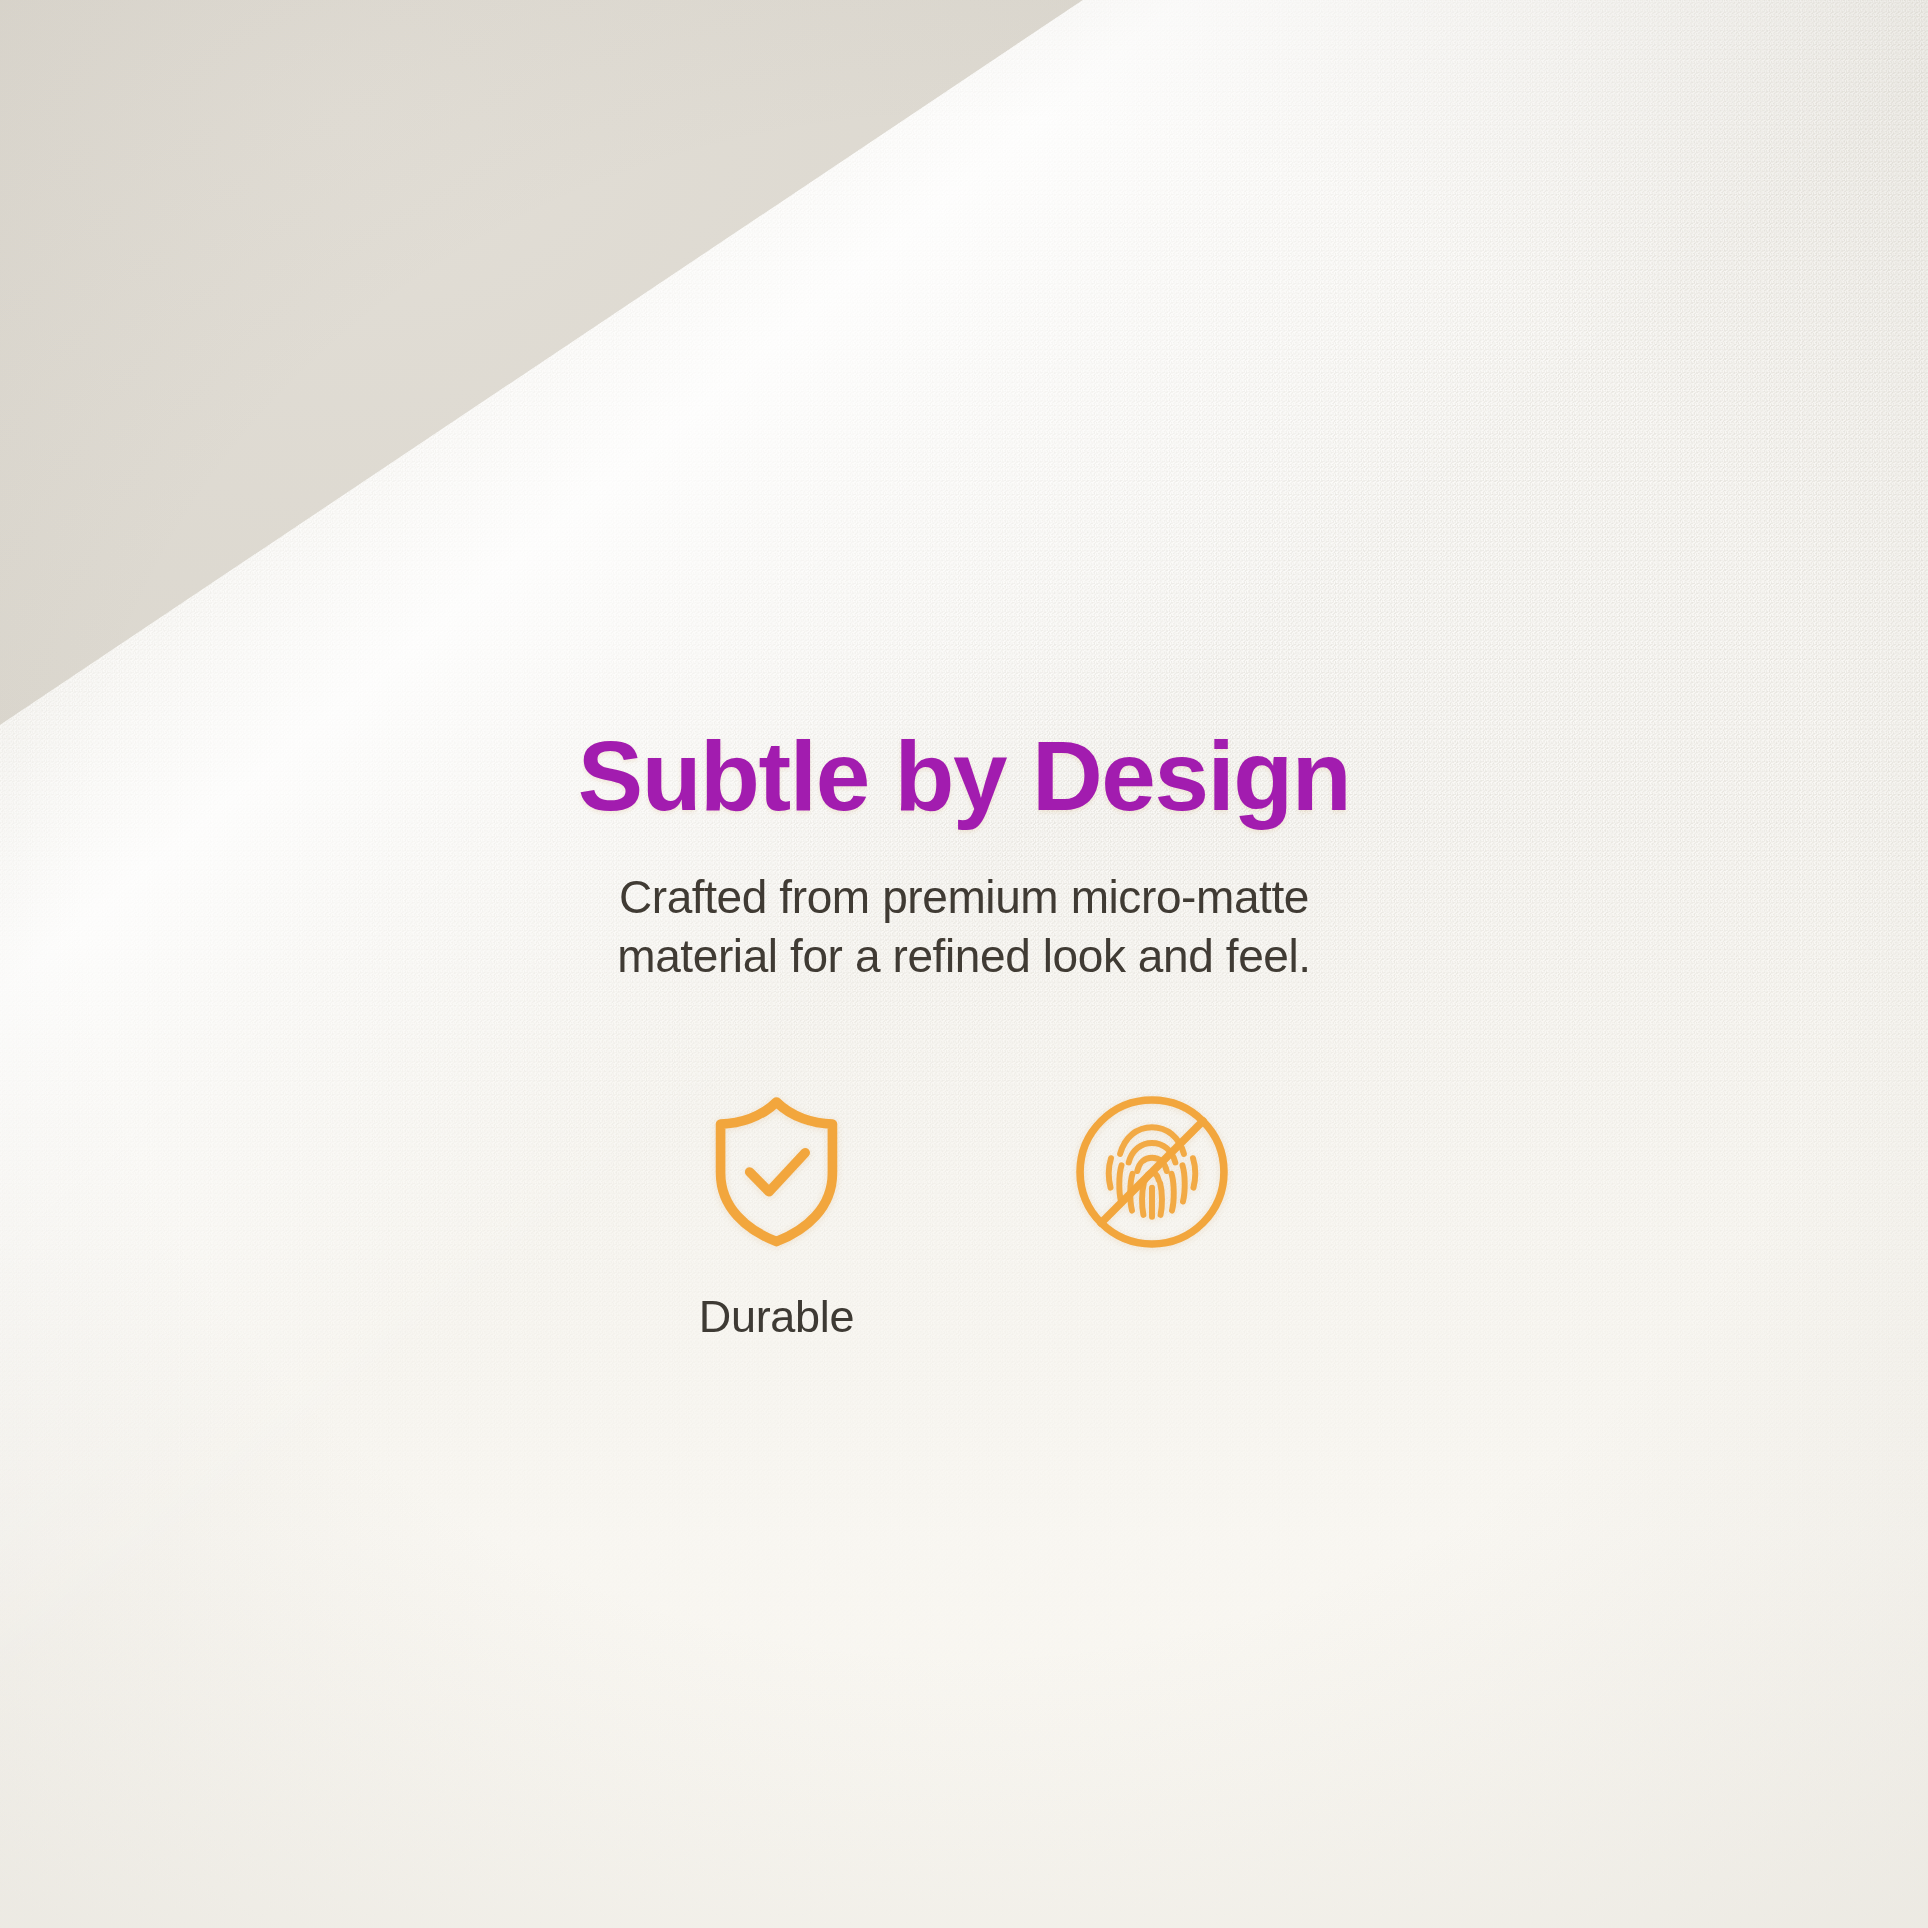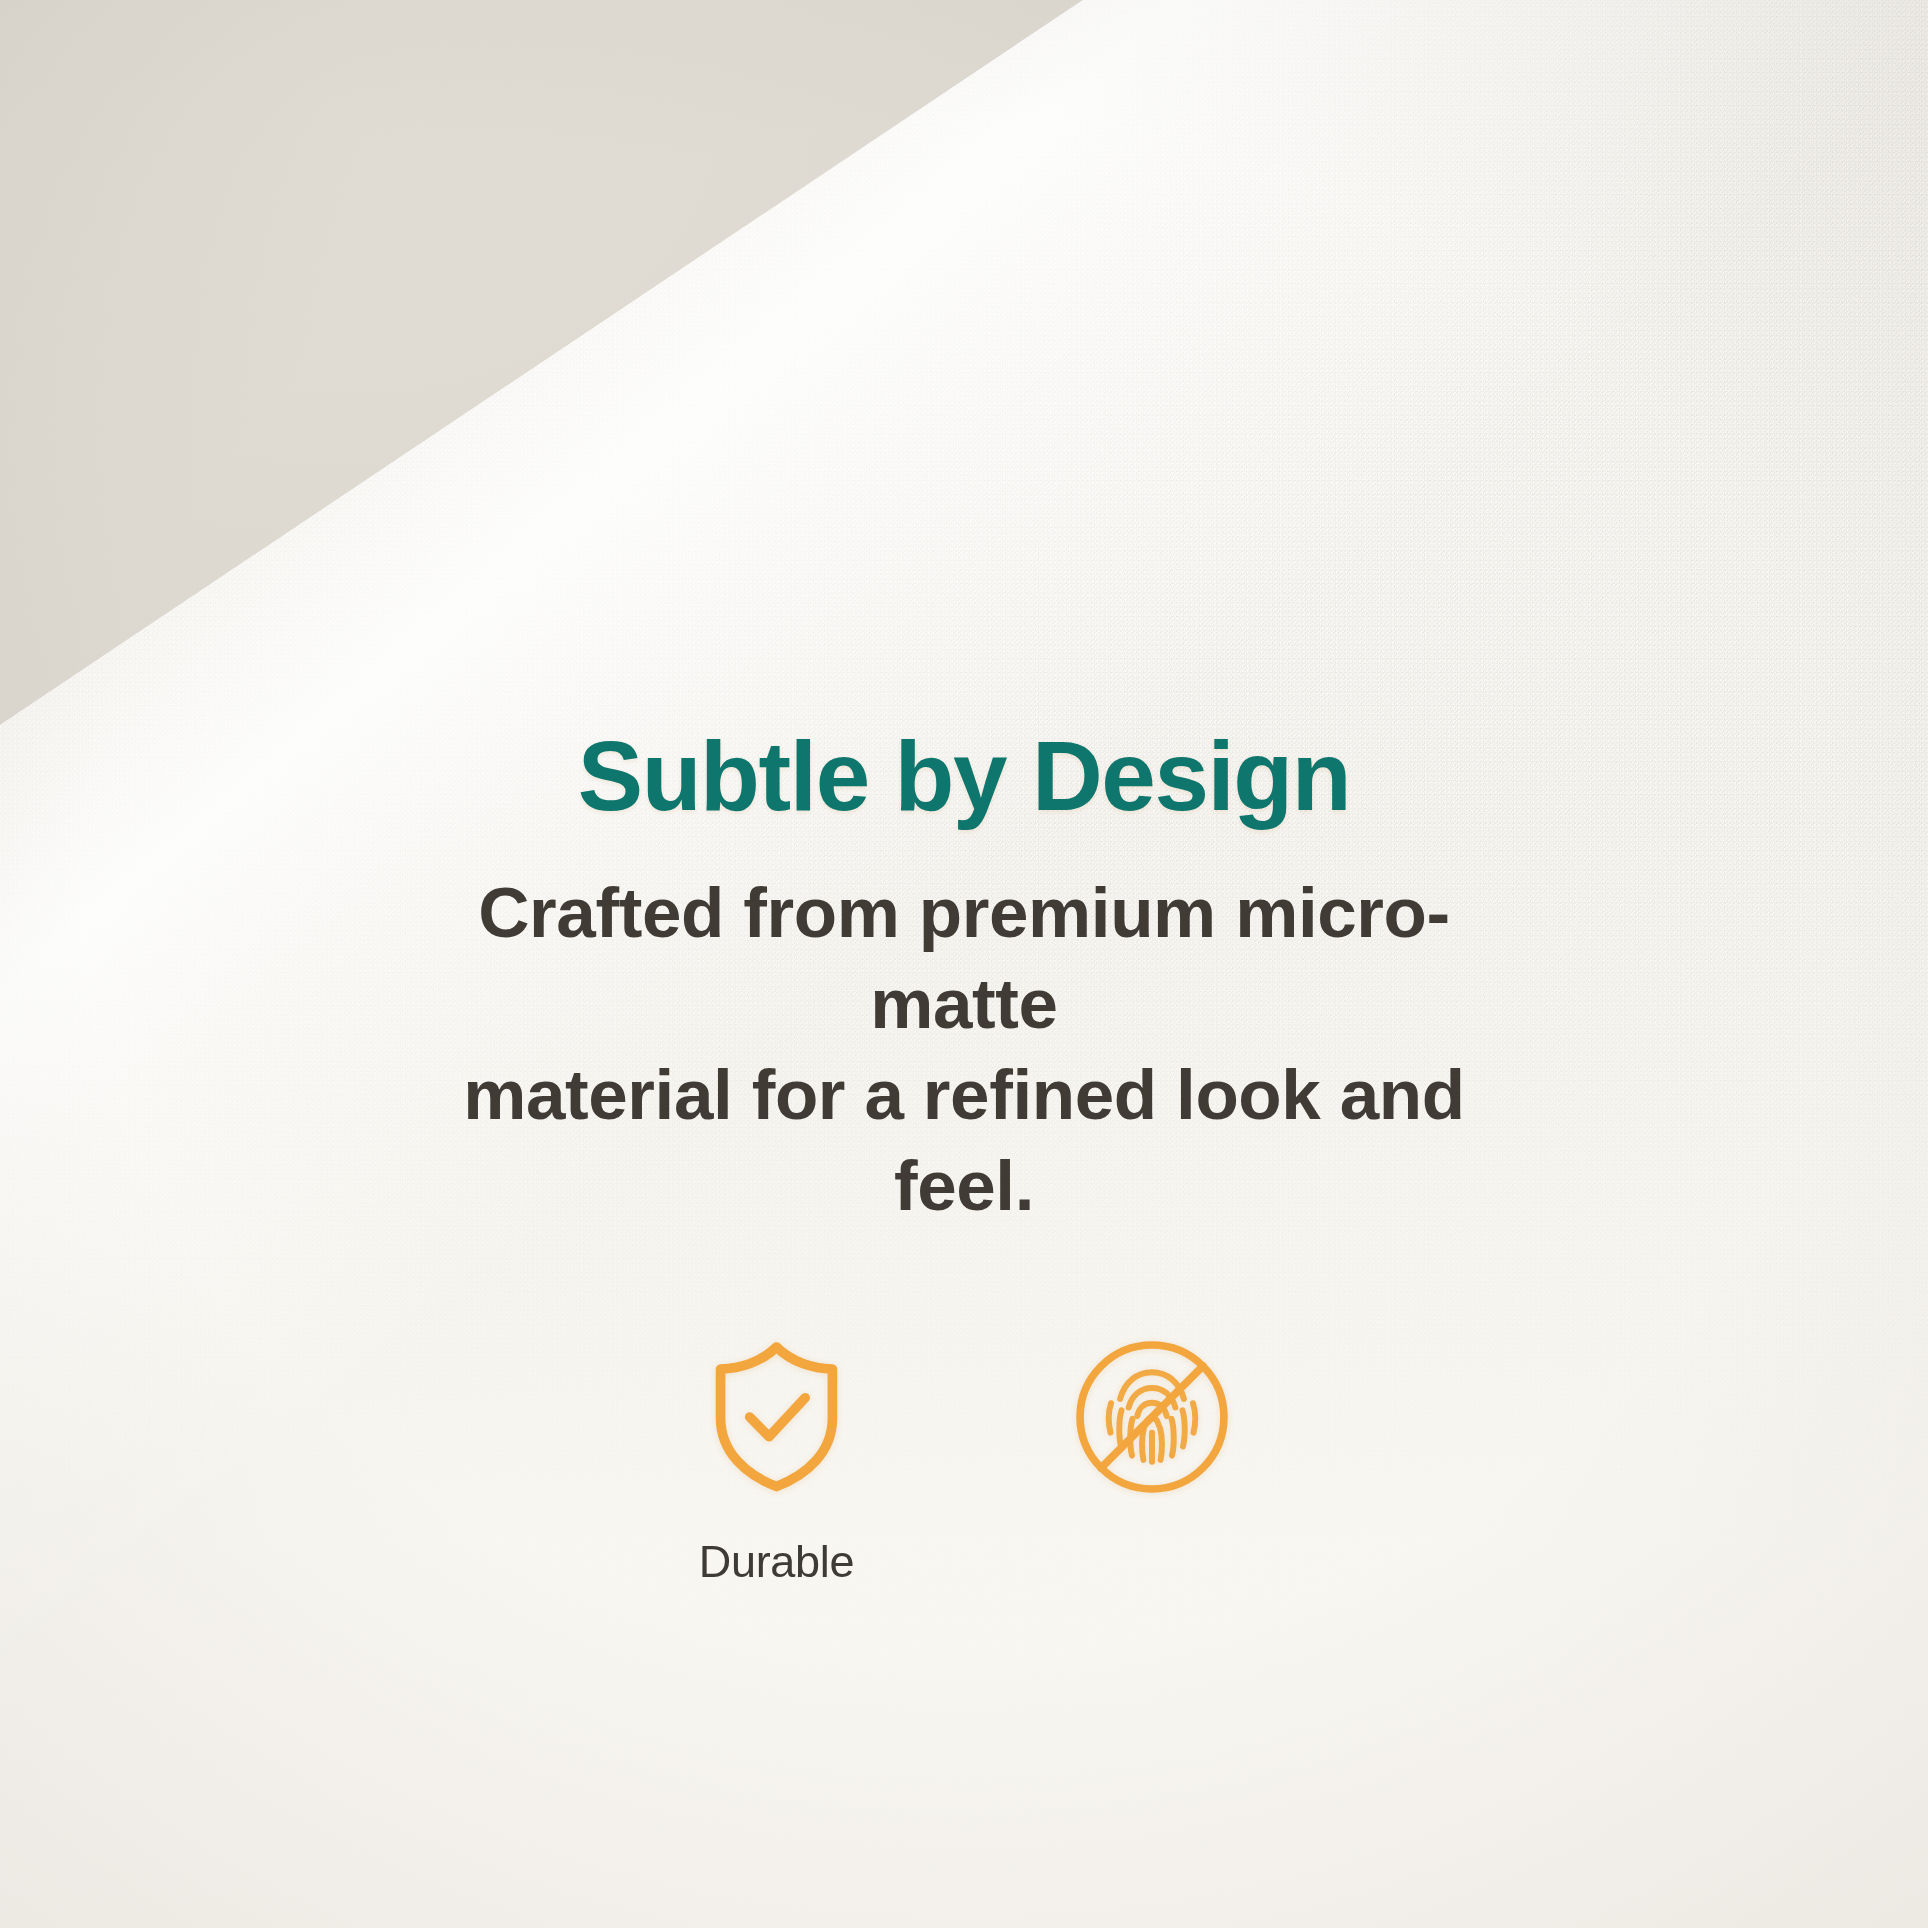--- a/index.html
+++ b/index.html
@@ -97,30 +97,30 @@
     top:725px;
     display:flex;
     flex-direction:column;
     align-items:center;
   }
 
   .headline {
     font-size:98px;
     font-weight:700;
     letter-spacing:-1.4px;
-    color:#0f766e;
+    color:#a21caf;
     line-height:1.05;
     text-align:center;
     text-shadow:0 1.9px 4.7px rgba(210,160,90,.18);
   }
 
   .subhead {
     margin-top:40px;
-    font-size:71px;
-    font-weight:700;
+    font-size:46px;
+    font-weight:400;
     line-height:1.28;
     color:#403B34;
     text-align:center;
     max-width:1111px;
     letter-spacing:-0.4px;
   }
   .subhead .ln { display:block; }
 
   
   .features {

